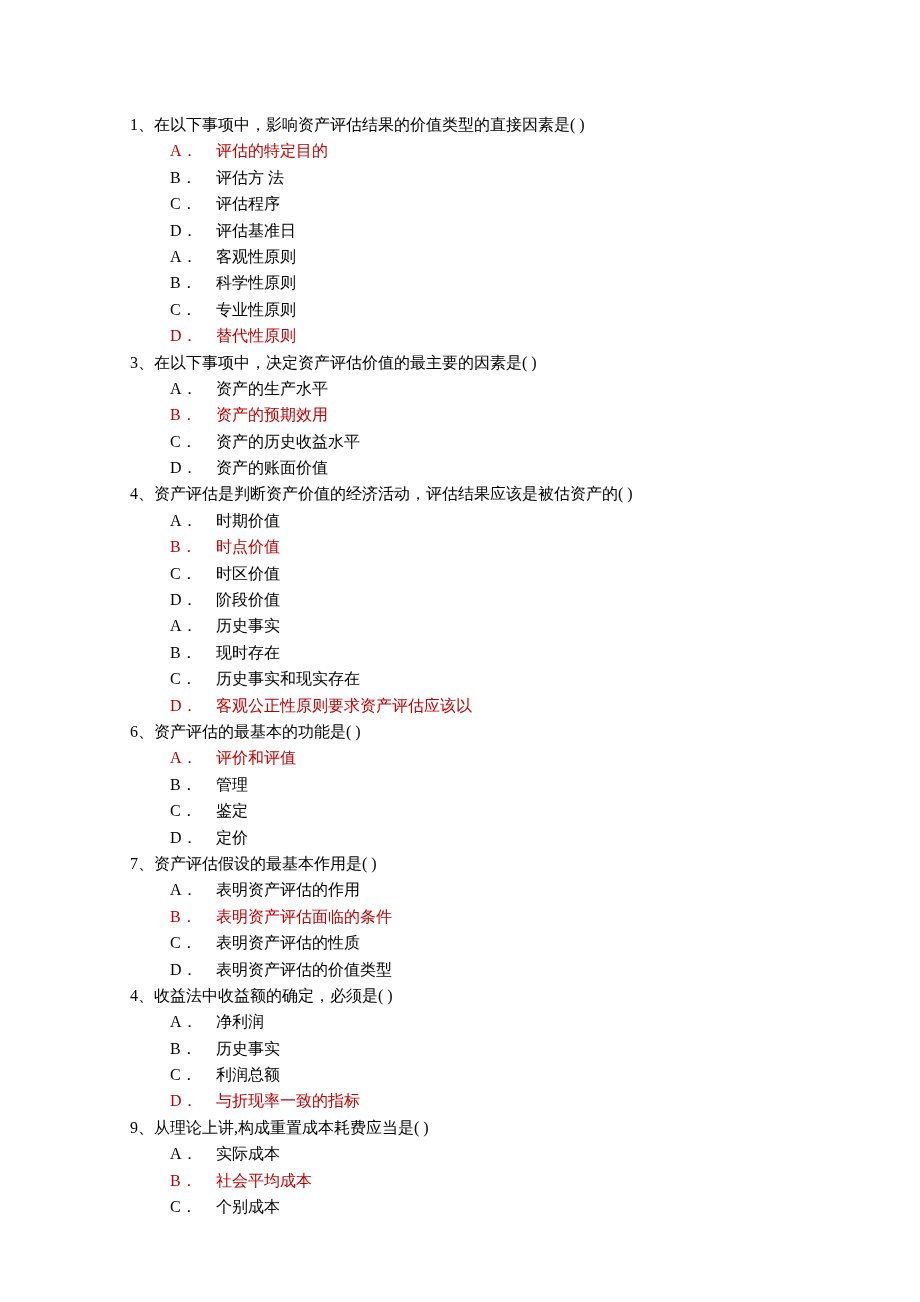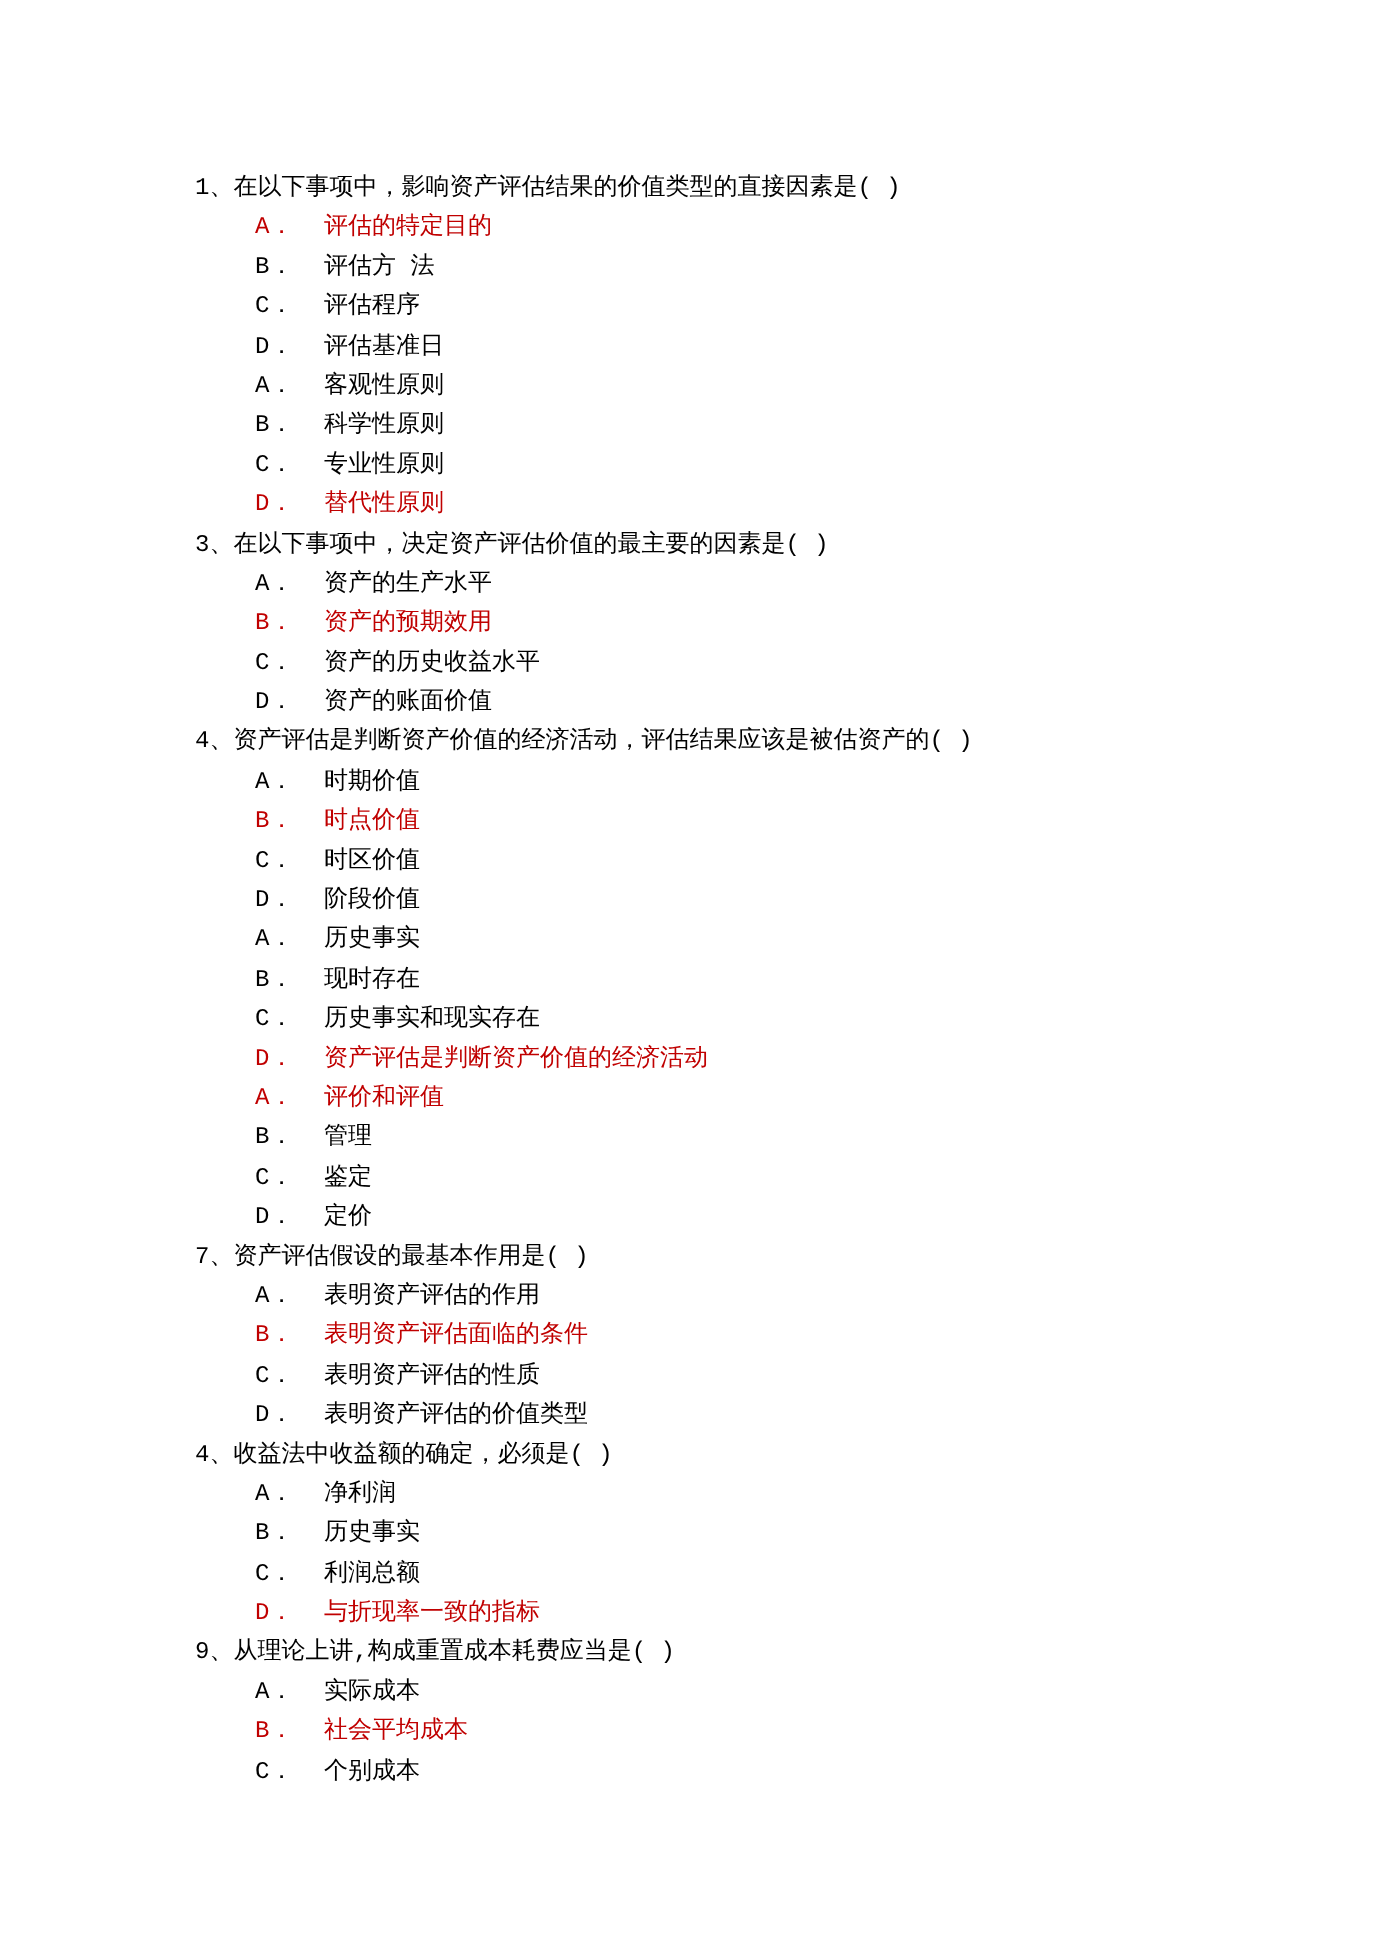--- a/index.html
+++ b/index.html
@@ -7,21 +7,20 @@
     background: #ffffff;
     font-family: "SimSun", "宋体", serif;
     font-size: 16px;
     color: #000000;
     line-height: 1.65;
     padding: 112px 130px 60px 130px;
     width: 920px;
   }
   .question {
     margin-bottom: 0;
-    font-family: Liberation Mono, monospace;
   }
   .q-text {
     display: block;
   }
   .options {
     padding-left: 40px;
   }
   .option {
     display: flex;
     gap: 0;
@@ -131,25 +130,26 @@
         <div class="option">
           <span class="opt-letter">B．</span>
           <span class="opt-text">现时存在</span>
         </div>
         <div class="option">
           <span class="opt-letter">C．</span>
           <span class="opt-text">历史事实和现实存在</span>
         </div>
         <div class="option correct">
           <span class="opt-letter">D．</span>
-          <span class="opt-text">资产评估是判断资产价值的经济活动</span>
-        </div>
-      </div>
-    </div>
-    <div class="question">
+          <span class="opt-text">客观公正性原则要求资产评估应该以</span>
+        </div>
+      </div>
+    </div>
+    <div class="question">
+      <span class="q-text">6、资产评估的最基本的功能是(        )</span>
       <div class="options">
         <div class="option correct">
           <span class="opt-letter">A．</span>
           <span class="opt-text">评价和评值</span>
         </div>
         <div class="option">
           <span class="opt-letter">B．</span>
           <span class="opt-text">管理</span>
         </div>
         <div class="option">

